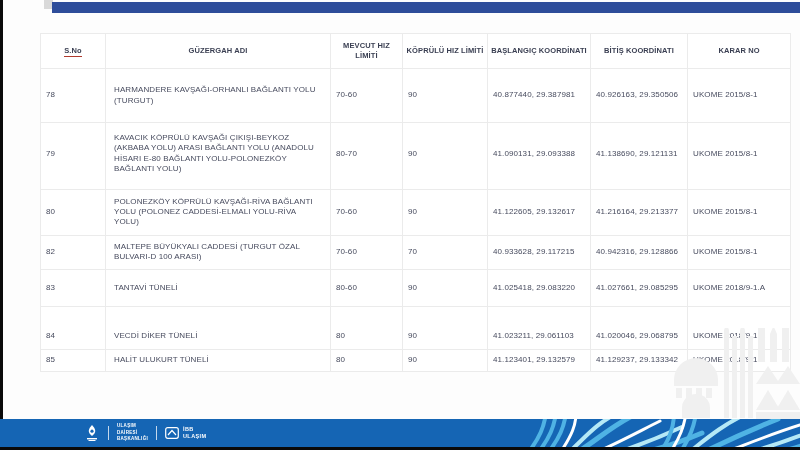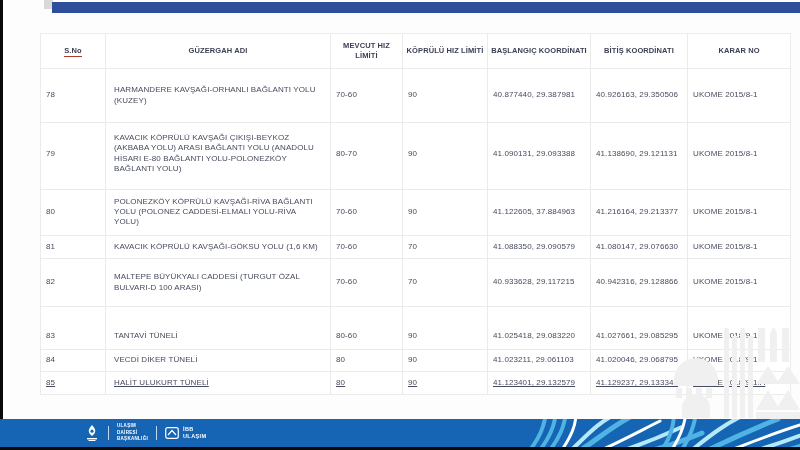--- a/index.html
+++ b/index.html
@@ -81,52 +81,43 @@
           <th><span class="th-label">MEVCUT HIZ LİMİTİ</span></th>
           <th><span class="th-label">KÖPRÜLÜ HIZ LİMİTİ</span></th>
           <th><span class="th-label">BAŞLANGIÇ KOORDİNATI</span></th>
           <th><span class="th-label">BİTİŞ KOORDİNATI</span></th>
           <th><span class="th-label">KARAR NO</span></th>
         </tr>
     </thead>
     <tbody>
         <tr>
           <td>78</td>
-          <td class="route">HARMANDERE KAVŞAĞI-ORHANLI BAĞLANTI YOLU (KUZEY)</td>
+          <td class="route">HARMANDERE KAVŞAĞI-ORHANLI BAĞLANTI YOLU (TURGUT)</td>
           <td>70-60</td>
           <td>90</td>
           <td>40.877440, 29.387981</td>
           <td>40.926163, 29.350506</td>
           <td>UKOME 2015/8-1</td>
         </tr>
         <tr>
           <td>79</td>
           <td class="route">KAVACIK KÖPRÜLÜ KAVŞAĞI ÇIKIŞI-BEYKOZ (AKBABA YOLU) ARASI BAĞLANTI YOLU (ANADOLU HİSARI E-80 BAĞLANTI YOLU-POLONEZKÖY BAĞLANTI YOLU)</td>
           <td>80-70</td>
           <td>90</td>
           <td>41.090131, 29.093388</td>
           <td>41.138690, 29.121131</td>
           <td>UKOME 2015/8-1</td>
         </tr>
         <tr>
           <td>80</td>
           <td class="route">POLONEZKÖY KÖPRÜLÜ KAVŞAĞI-RİVA BAĞLANTI YOLU (POLONEZ CADDESİ-ELMALI YOLU-RİVA YOLU)</td>
           <td>70-60</td>
           <td>90</td>
-          <td>41.122605, 37.884963</td>
+          <td>41.122605, 29.132617</td>
           <td>41.216164, 29.213377</td>
-          <td>UKOME 2015/8-1</td>
-        </tr>
-        <tr>
-          <td>81</td>
-          <td class="route">KAVACIK KÖPRÜLÜ KAVŞAĞI-GÖKSU YOLU (1,6 KM)</td>
-          <td>70-60</td>
-          <td>70</td>
-          <td>41.088350, 29.090579</td>
-          <td>41.080147, 29.076630</td>
           <td>UKOME 2015/8-1</td>
         </tr>
         <tr>
           <td>82</td>
           <td class="route">MALTEPE BÜYÜKYALI CADDESİ (TURGUT ÖZAL BULVARI-D 100 ARASI)</td>
           <td>70-60</td>
           <td>70</td>
           <td>40.933628, 29.117215</td>
           <td>40.942316, 29.128866</td>
           <td>UKOME 2015/8-1</td>

